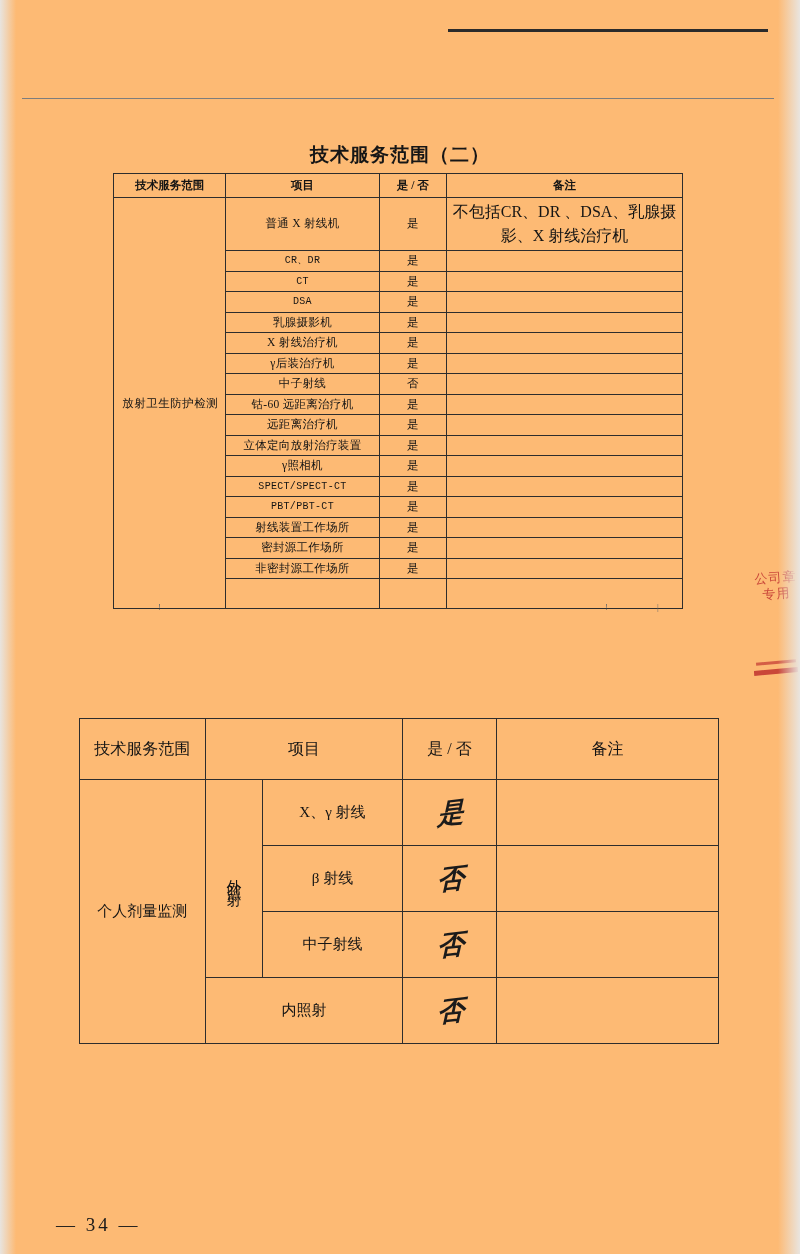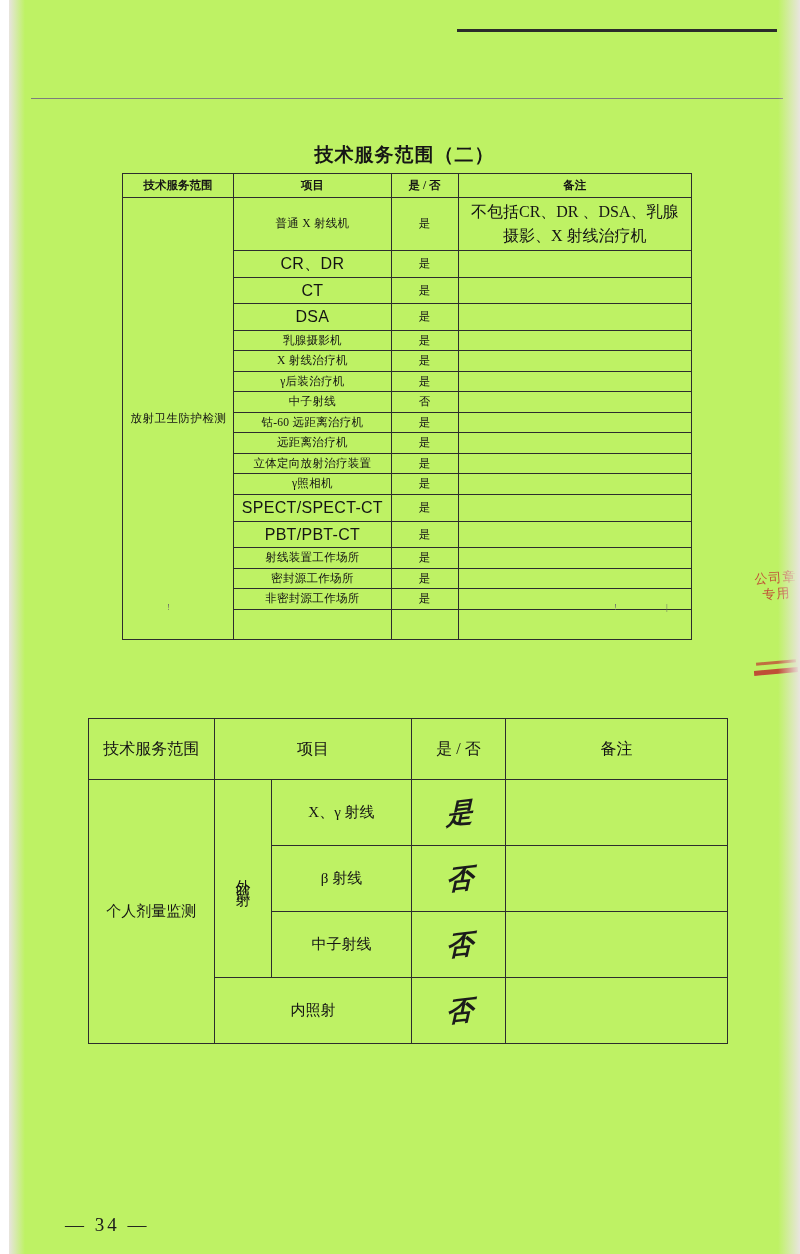--- a/index.html
+++ b/index.html
@@ -11,22 +11,21 @@
     height: 1254px;
     background: #ffffff;
     font-family: "Liberation Serif", serif;
     color: #1a1a1a;
     position: relative;
     overflow: hidden;
   }
   .page {
     position: absolute;
     inset: 0;
-    background: #bef264;
-    margin-left: 9px;
+    background: #fdba74;
   }
   
   .page::before {
     content: "";
     position: absolute;
     left: 0; top: 0; bottom: 0;
     width: 16px;
     background: linear-gradient(to right, #e8e4df, rgba(255,255,255,0));
     pointer-events: none;
   }
@@ -106,21 +105,21 @@
   .tbl2 td.rowspan-scope {
     text-align: center;
     padding-left: 6px;
     letter-spacing: 0.5px;
     line-height: 1.6;
   }
   .tbl2 tbody tr { height: 20px; }
   .tbl2 tbody tr.tall { height: 42px; }
   .tbl2 tbody tr.blank { height: 30px; }
 
-  .mono { font-family: Liberation Sans, sans-serif; font-size: 16px; }
+  .mono { font-family: Liberation Mono, monospace; font-size: 10px; }
 
   
   .stray {
     position: absolute;
     font-size: 9px;
     color: #6a6a6a;
   }
 
   
   .tbl3 {

